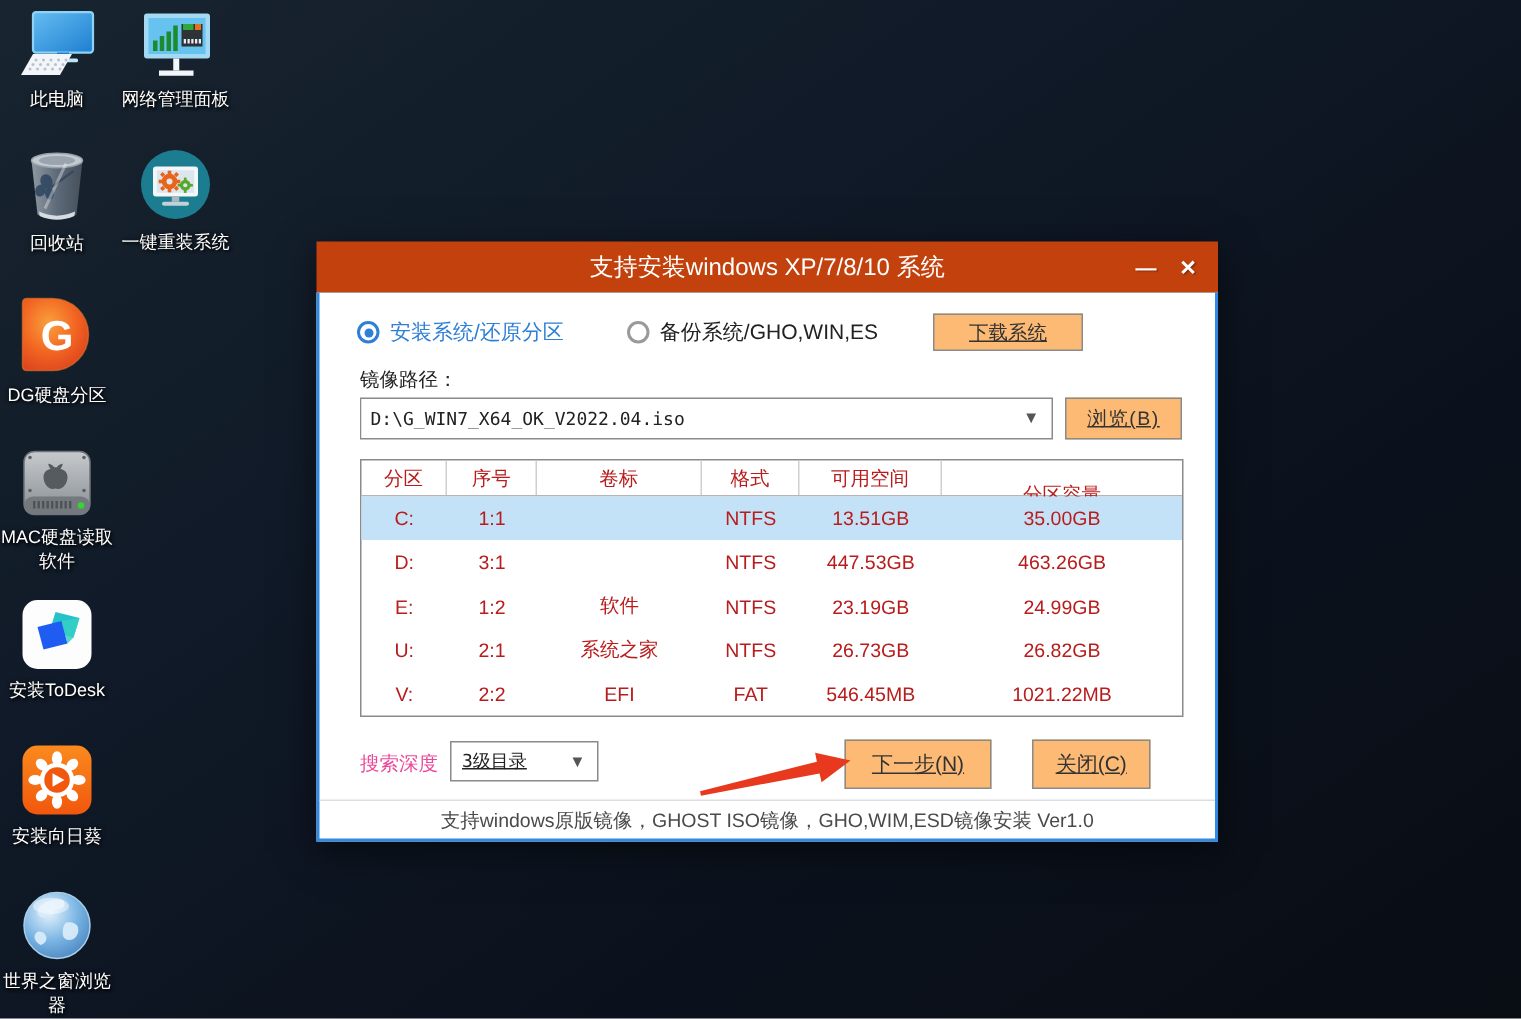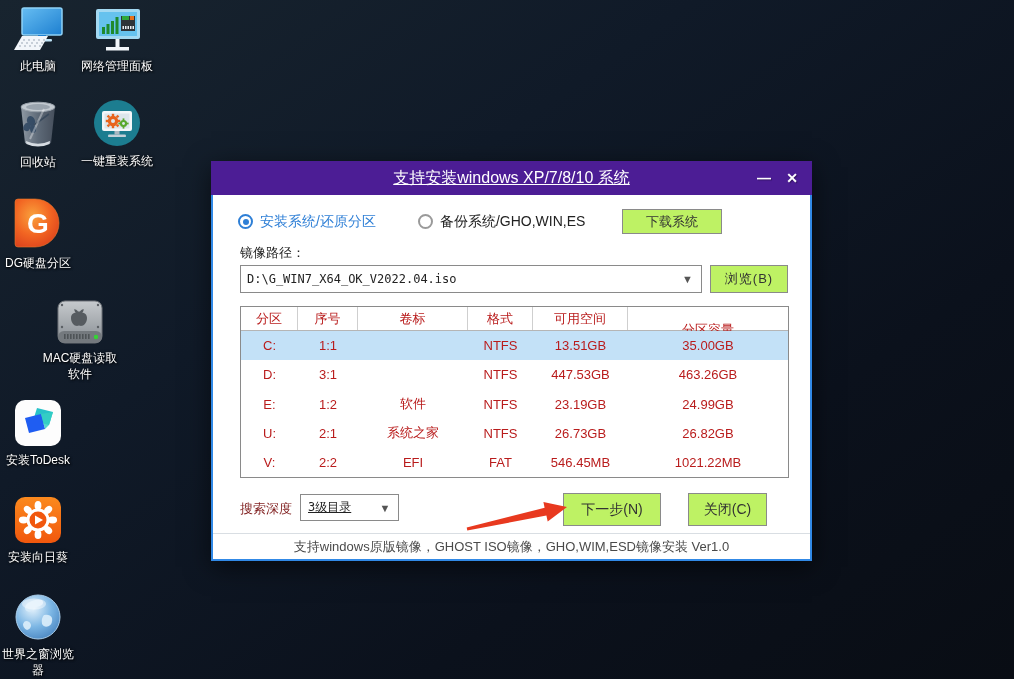--- a/index.html
+++ b/index.html
@@ -17,23 +17,23 @@
     margin-top:5px; color:#fff; font-size:12px; line-height:16px;
     text-shadow:1px 1px 2px rgba(0,0,0,.9), 0 0 3px rgba(0,0,0,.7);
   }
 
   
   .dialog {
     position:absolute; left:211px; top:161px; width:601px; height:400px;
     box-shadow:0 6px 24px rgba(0,0,0,.55);
   }
   .titlebar {
-    height:34px; background:#4c1d95; color:#fff;
+    height:34px; background:#c2410c; color:#fff;
     display:flex; align-items:center; justify-content:center;
-    font-size:16px; position:relative;text-decoration:underline;
+    font-size:16px; position:relative;
   }
   .win-btn {
     position:absolute; top:0; width:28px; height:34px; display:flex;
     align-items:center; justify-content:center; color:#fff; font-size:14px; cursor:pointer;
     text-shadow:1px 1px 1px rgba(0,0,0,.35);
   }
   .win-btn.min { right:34px; font-weight:bold; }
   .win-btn.cls { right:6px; font-weight:bold; }
   .dlg-body {
     position:absolute; left:0; top:34px; width:601px; height:366px;
@@ -50,23 +50,24 @@
     content:""; position:absolute; left:2.5px; top:2.5px; width:6px; height:6px;
     border-radius:50%; background:#2e7fd6;
   }
   .radio.unsel .rdot { border-color:#9a9a9a; }
   .radio.sel  .rlabel { color:#2e7fd6; }
   .radio.unsel .rlabel { color:#222; }
   .rlabel { font-size:14px; }
   .radio + .radio { margin-left:42px; }
 
   .btn {
-    background:#bef264; border:1px solid #8a8a8a; color:#333; font-size:13px;
+    background:#fdba74; border:1px solid #8a8a8a; color:#333; font-size:13px;
     display:flex; align-items:center; justify-content:center; cursor:pointer;
     font-family:"Liberation Sans", sans-serif;
+    text-decoration:underline;
   }
   .btn-download { position:absolute; left:409px; top:14px; width:100px; height:25px; }
 
   .path-label { position:absolute; left:27px; top:49px; font-size:13px; color:#222; }
   .path-box {
     position:absolute; left:27px; top:70px; width:462px; height:28px;
     border:1px solid #8a8a8a; display:flex; align-items:stretch; background:#fff;
   }
   .path-input {
     flex:1; border:none; outline:none; padding:0 6px;
@@ -86,21 +87,21 @@
   .prow { display:flex; align-items:center; }
   .prow.head { height:24px; border-bottom:1px solid #b5b5b5; }
   .prow.head .pcell { border-right:1px solid #cfcfcf; height:100%; display:flex; align-items:center; justify-content:center; }
   .prow.head .pcell:last-child { border-right:none;margin-top:23px; }
   .prow.body { flex:1; cursor:default; }
   .prow.body .pcell { display:flex; align-items:center; justify-content:center; }
   .prow.body.sel { background:#c3e1f7; }
   .pcell { text-align:center; }
   .c0{width:57px;} .c1{width:60px;} .c2{width:110px;text-align:right;} .c3{width:65px;} .c4{width:95px;} .c5{width:160px;}
 
-  .depth-label { position:absolute; left:27px; top:305px; font-size:13px; color:#7f1d1d; }
+  .depth-label { position:absolute; left:27px; top:305px; font-size:13px; color:#ec4899; }
   .depth-select {
     position:absolute; left:87px; top:299px; width:99px; height:27px;
     border:1px solid #8a8a8a; display:flex; align-items:center; cursor:pointer; background:#fff;
   }
   .depth-select .val { flex:1; padding-left:7px; font-size:12px; color:#222; font-family:"DejaVu Sans Mono", monospace;text-decoration:underline;}
   .depth-select .dd-arrow{ width:26px; }
   .btn-next  { position:absolute; left:350px; top:298px; width:98px; height:33px; font-size:14px; }
   .btn-close { position:absolute; left:475px; top:298px; width:79px; height:33px; font-size:14px; }
 
   .footer-sep { position:absolute; left:0; right:0; top:338px; height:1px; background:#d9dee3; }
@@ -239,21 +240,21 @@
           <stop offset="1" stop-color="#d1301a"></stop>
         </radialGradient>
       </defs>
     <path d="M7 3 h17 a24 24 0 0 1 0 48 h-17 q-3 0-3-3 v-42 q0-3 3-3 z" fill="url(#dgg)"></path>
     <path d="M7 3 h17 a24 24 0 0 1 0 48 h-17 q-3 0-3-3 v-42 q0-3 3-3 z" fill="none" stroke="#e8782a" stroke-width="1" opacity=".6"></path>
     <text x="27" y="37" font-size="28" font-weight="bold" fill="#fff" text-anchor="middle" font-family="Liberation Sans, sans-serif">G</text>
   </svg>
   <div class="lbl">DG硬盘分区</div>
 </div>
 
-<div class="desk-item" style="left:0px; top:299px; width:76px;margin-left:42px;">
+<div class="desk-item" style="left:0px; top:299px; width:76px;">
   <svg class="ic" width="50" height="46" viewBox="0 0 50 46">
     <defs>
         <linearGradient id="mdg" x1="0" y1="0" x2="0" y2="1">
       <stop offset="0" stop-color="#c6cacd"></stop>
           <stop offset=".7" stop-color="#9ba0a5"></stop>
           <stop offset="1" stop-color="#83888d"></stop>
         </linearGradient>
       </defs>
     <rect x="3" y="2" width="44" height="42" rx="7" fill="url(#mdg)" stroke="#6e7378" stroke-width="1"></rect>
     <rect x="3" y="32" width="44" height="12" rx="6" fill="#74797e"></rect>

